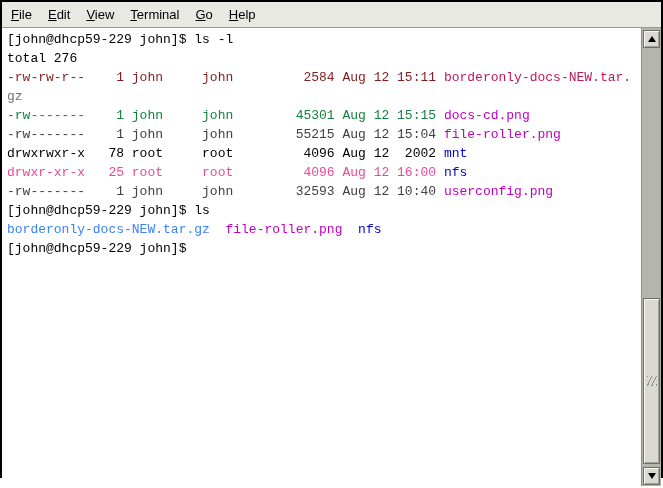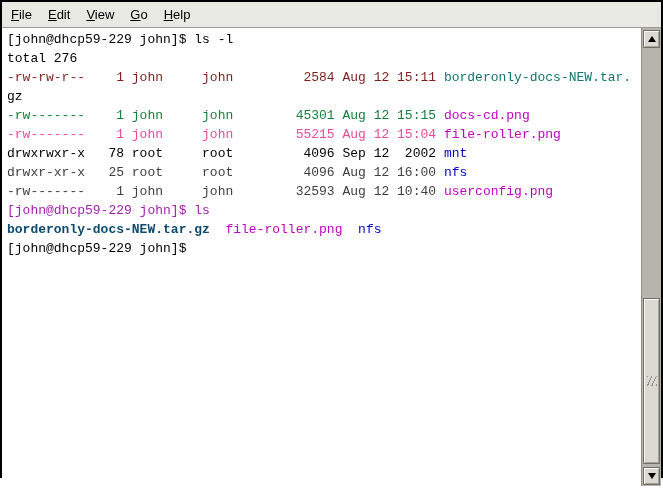--- a/index.html
+++ b/index.html
@@ -86,39 +86,40 @@
 </style>
 </head>
 <body>
 
 <div class="window">
 
   <div class="menubar">
     <div class="menu-item"><span class="mn">F</span><span>ile</span></div>
     <div class="menu-item"><span class="mn">E</span><span>dit</span></div>
     <div class="menu-item"><span class="mn">V</span><span>iew</span></div>
+    <div class="menu-item"><span class="mn">T</span><span>erminal</span></div>
     <div class="menu-item"><span class="mn">G</span><span>o</span></div>
     <div class="menu-item"><span class="mn">H</span><span>elp</span></div>
   </div>
 
   <div class="content">
 
     <div class="screen">
       <div>
           <div class="term-line"><span style="color: rgb(0, 0, 0);">[john@dhcp59-229 john]$ ls -l</span></div>
           <div class="term-line"><span style="color: rgb(0, 0, 0);">total 276</span></div>
-          <div class="term-line"><span style="color: #7f1d1d;">-rw-rw-r--    1 john     john         2584 Aug 12 15:11 </span><span style="color: #0f766e;">borderonly-docs-NEW.tar.</span></div>
-          <div class="term-line"><span style="color: #000000;">gz</span></div>
+          <div class="term-line"><span style="color: #7f1d1d;">-rw-rw-r--    1 john     john         2584 Aug 12 15:11 </span><span style="color: #be185d;">borderonly-docs-NEW.tar.</span></div>
+          <div class="term-line"><span style="color: #737373;">gz</span></div>
           <div class="term-line"><span style="color: #15803d;">-rw-------    1 john     john        45301 Aug 12 15:15 </span><span style="color: rgb(192, 0, 192);">docs-cd.png</span></div>
-          <div class="term-line"><span style="color: #ec4899; text-align: center;">-rw-------    1 john     john        55215 Aug 12 15:04 </span><span style="color: rgb(192, 0, 192);">file-roller.png</span></div>
-          <div class="term-line"><span style="color: rgb(0, 0, 0);">drwxrwxr-x   78 root     root         4096 Sep 12  2002 </span><span style="color: rgb(0, 0, 204);">mnt</span></div>
-          <div class="term-line"><span style="color: #404040;">drwxr-xr-x   25 root     root         4096 Aug 12 16:00 </span><span style="color: rgb(0, 0, 204);">nfs</span></div>
+          <div class="term-line"><span style="color: #404040; text-align: center;">-rw-------    1 john     john        55215 Aug 12 15:04 </span><span style="color: rgb(192, 0, 192);">file-roller.png</span></div>
+          <div class="term-line"><span style="color: rgb(0, 0, 0);">drwxrwxr-x   78 root     root         4096 Aug 12  2002 </span><span style="color: rgb(0, 0, 204);">mnt</span></div>
+          <div class="term-line"><span style="color: #ec4899;">drwxr-xr-x   25 root     root         4096 Aug 12 16:00 </span><span style="color: rgb(0, 0, 204);">nfs</span></div>
           <div class="term-line"><span style="color: #404040;">-rw-------    1 john     john        32593 Aug 12 10:40 </span><span style="color: rgb(192, 0, 192);">userconfig.png</span></div>
-          <div class="term-line"><span style="color: #a21caf;">[john@dhcp59-229 john]$ ls</span></div>
-          <div class="term-line"><span style="color: #0c4a6e; font-weight: bold;">borderonly-docs-NEW.tar.gz</span><span style="color: rgb(0, 0, 0);">  </span><span style="color: rgb(192, 0, 192);">file-roller.png</span><span style="color: rgb(0, 0, 0);">  </span><span style="color: rgb(0, 0, 204);">nfs</span></div>
+          <div class="term-line"><span style="color: #000000;">[john@dhcp59-229 john]$ ls</span></div>
+          <div class="term-line"><span style="color: #3b82f6;">borderonly-docs-NEW.tar.gz</span><span style="color: rgb(0, 0, 0);">  </span><span style="color: rgb(192, 0, 192);">file-roller.png</span><span style="color: rgb(0, 0, 0);">  </span><span style="color: rgb(0, 0, 204);">nfs</span></div>
           <div class="term-line"><span style="color: rgb(0, 0, 0);">[john@dhcp59-229 john]$ </span></div>
         </div>
     </div>
 
     <div class="scrollbar">
       <div class="sb-btn up">
         <span class="arrow up"></span>
       </div>
       <div class="sb-thumb">
         <div class="grip"></div>

